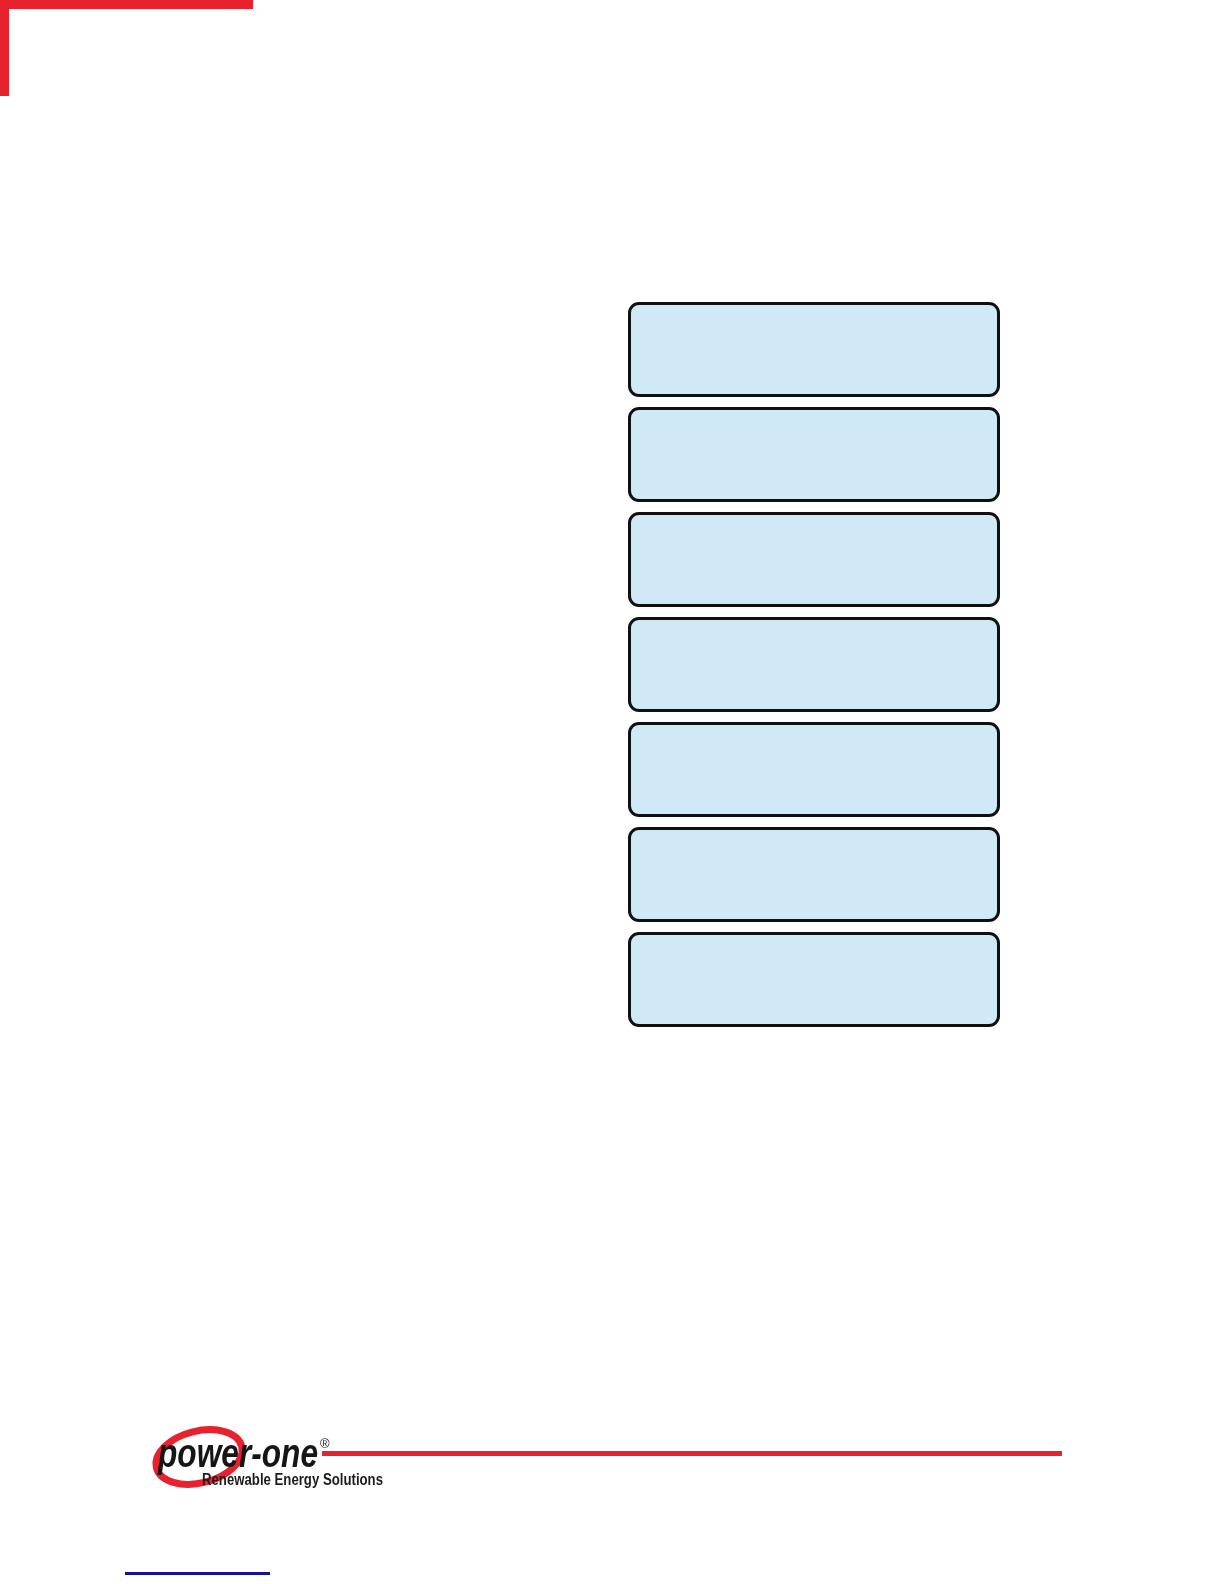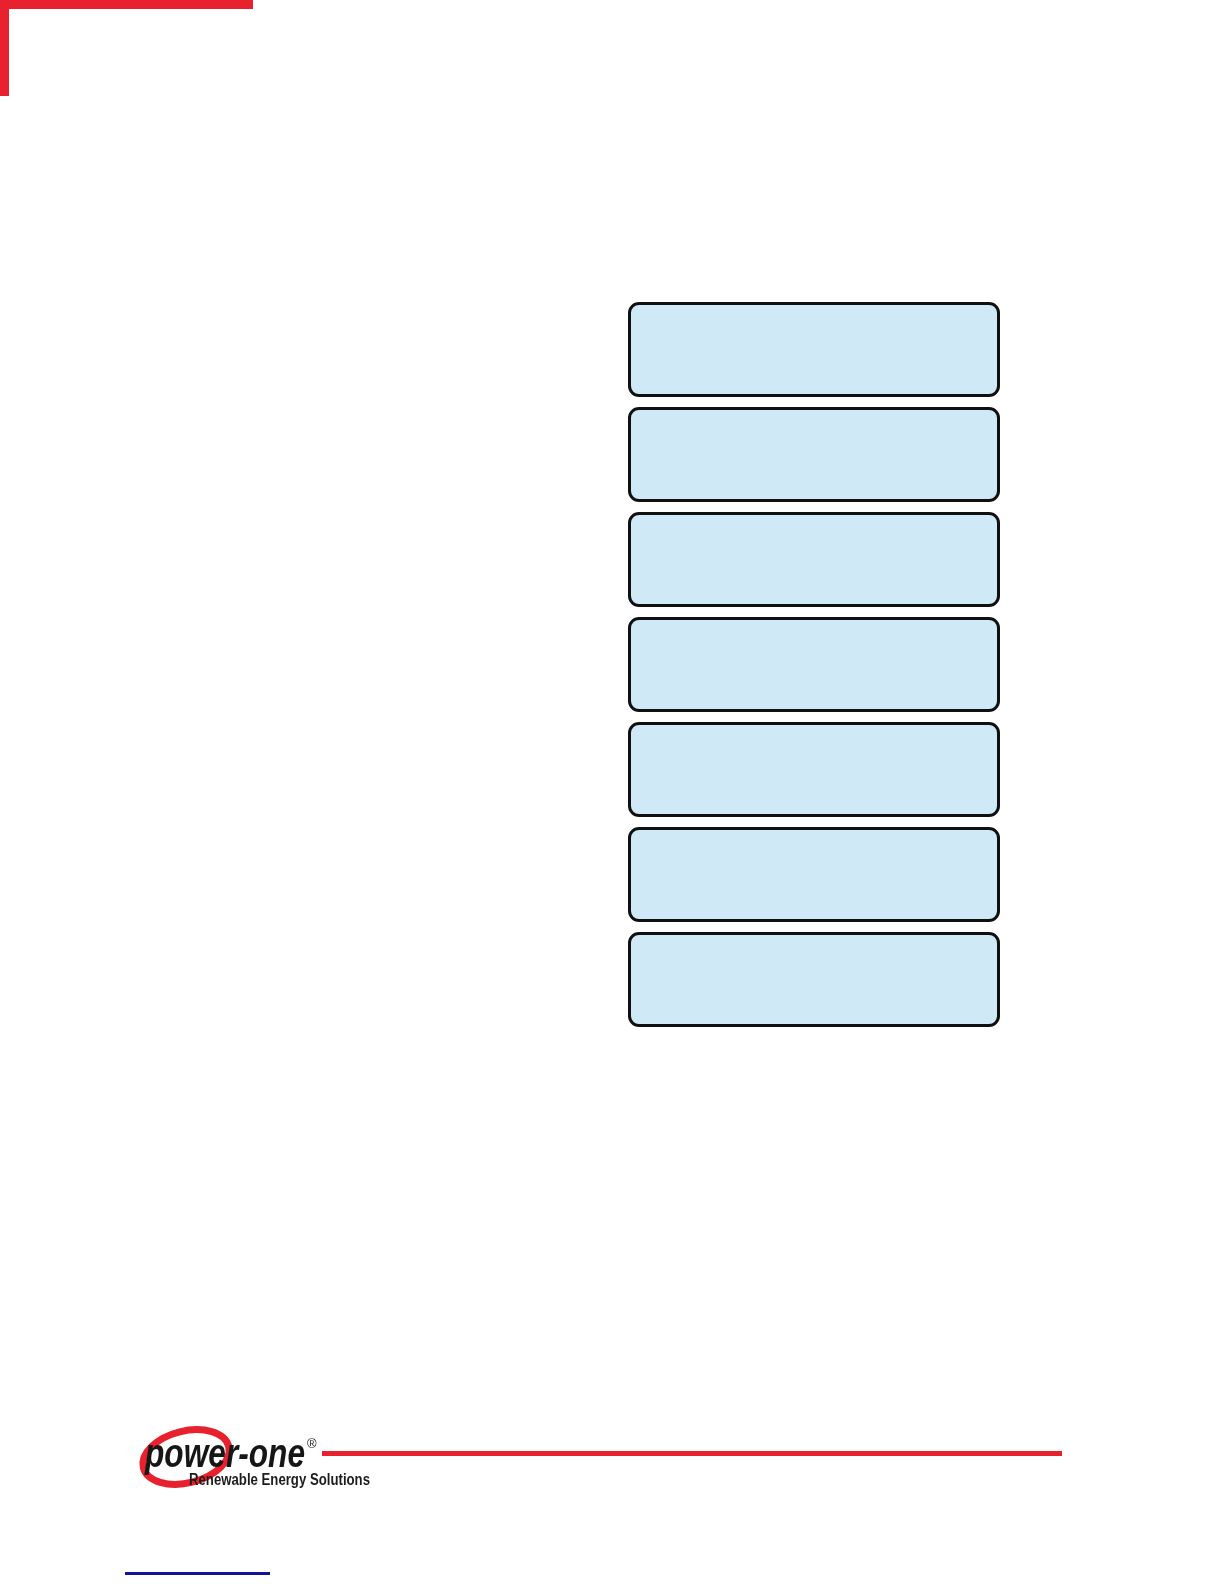--- a/index.html
+++ b/index.html
@@ -32,21 +32,21 @@
     line-height: 42px;
     white-space: pre;
     overflow: hidden;
   }
   .lcd .l1 { text-align: left; }
   .lcd .l1.center { text-align: center; }
   .lcd .l1.ind { padding-left: 28px; }
   .lcd .l2 { text-align: left; }
 
   
-  .logo-wrap { position: absolute; left: 107px; top: 1418px; width: 300px; height: 80px; text-align: right; }
+  .logo-wrap { position: absolute; left: 120px; top: 1418px; width: 300px; height: 80px; text-align: right; }
   .footer-rule {
     position: absolute; left: 322px; top: 1451px;
     width: 740px; height: 5px; background: #e8212e;
   }
   .footnote-rule {
     position: absolute; left: 125px; top: 1572px;
     width: 145px; height: 3px; background: #12129a;
   }
 </style>
 </head>

